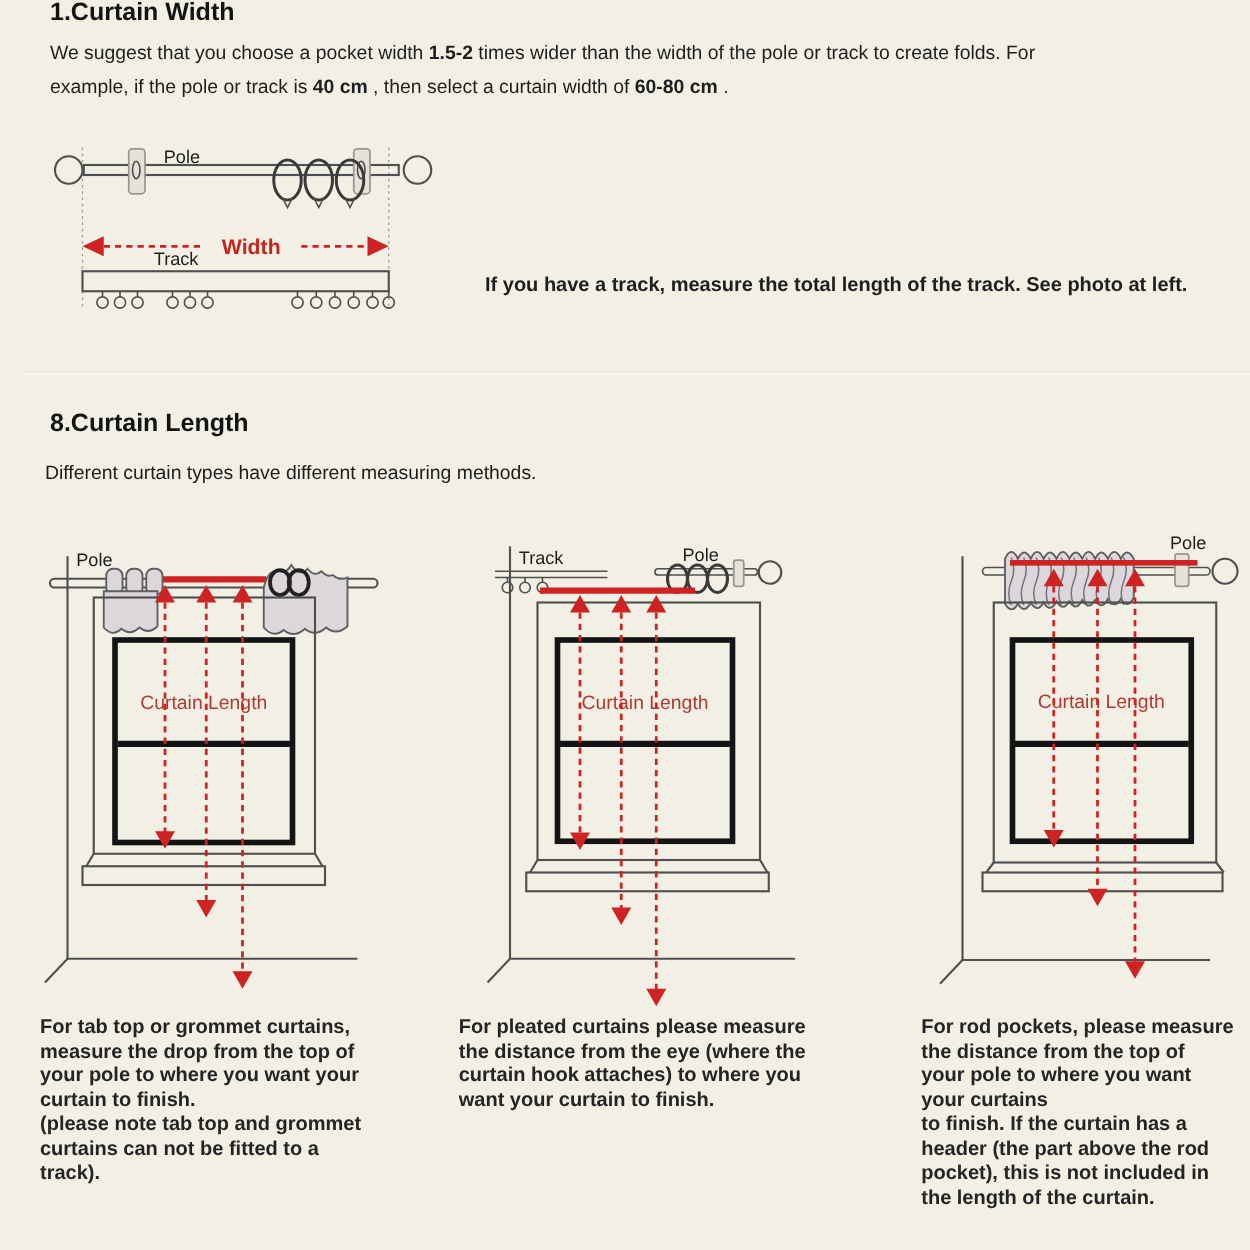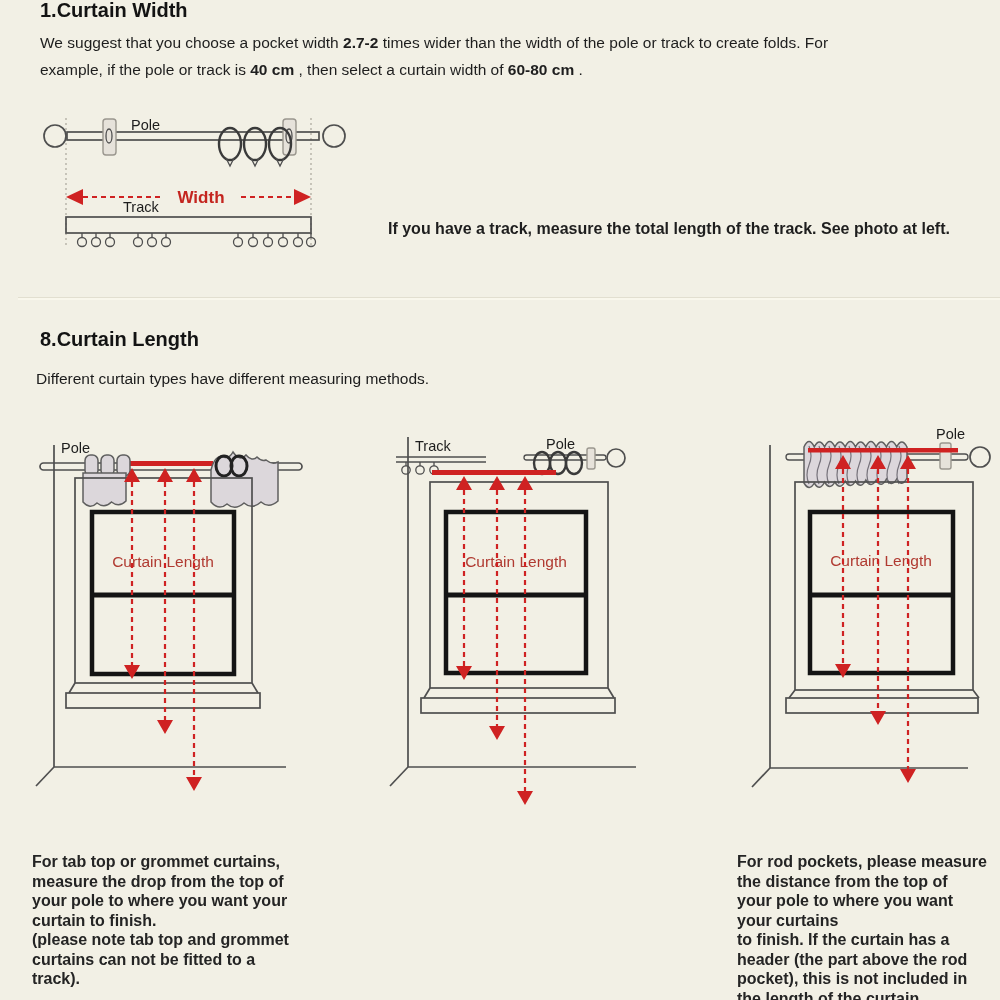--- a/index.html
+++ b/index.html
@@ -7,21 +7,21 @@
         font-family:"Liberation Sans",sans-serif;color:#222;margin-left:18px;}
   h1{position:absolute;margin:0;font-size:20px;line-height:24px;font-weight:700;color:#131313;}
   .intro{position:absolute;left:22px;top:30px;width:960px;font-size:15.5px;line-height:26.5px;
          color:#1e1e1e;white-space:pre-line;margin:0;}
   .note{position:absolute;font-size:16px;line-height:26px;color:#1e1e1e;white-space:pre-line;font-weight:600;}
   .note-pole{left:370px;top:138px;width:628px;}
   .note-track{left:370px;top:216px;width:628px;}
   .divider{position:absolute;left:0;top:298px;width:1000px;height:2px;background:#f9f7ec;
            box-shadow:0 -1px 0 #e2dfd0;}
   .subtitle{position:absolute;left:18px;top:368px;margin:0;font-size:15.5px;line-height:22px;color:#1c1c1c;}
-  .bottom-note{position:absolute;top:852px;font-size:16px;line-height:19.5px;color:#242424;
+  .bottom-note{position:absolute;top:812px;font-size:16px;line-height:19.5px;color:#242424;
                white-space:pre-line;font-weight:600;}
   .bn-1{left:14px;width:320px;}
   .bn-2{left:349px;width:330px;}
   .bn-3{left:719px;width:276px;}
   .b{font-weight:800;}
   svg{position:absolute;overflow:visible;}
   .svg-width{left:25px;top:106px;}
   .svg-a{left:10px;top:415px;}
   .svg-b{left:340px;top:415px;}
   .svg-c{left:670px;top:415px;}
@@ -42,21 +42,21 @@
   text.redlbl{font-family:"Liberation Sans",sans-serif;font-size:15.5px;fill:#b03a31;}
   text.redwidth{font-family:"Liberation Sans",sans-serif;font-size:17px;font-weight:700;fill:#c4251f;}
 </style>
 </head>
 <body>
 
 <div class="page">
 
   <h1 style="left:22px;top:-2px;">1.Curtain Width</h1>
 
-  <p class="intro"><span>We suggest that you choose a pocket width </span><span class="b">2.7-2</span><span> times wider than the width of the pole or track to create folds. For
+  <p class="intro"><span>We suggest that you choose a pocket width </span><span class="b">1.5-2</span><span> times wider than the width of the pole or track to create folds. For
 example, if the pole or track is </span><span class="b">40 cm</span><span> , then select a curtain width of </span><span class="b">60-80 cm</span><span> .</span></p>
 
   <svg class="svg-width" width="305" height="155" viewBox="0 0 305 155">
 
     <path class="dot" d="M23 12 V142 M268 12 V142"></path>
 
     <g>
       <rect class="ln" x="24" y="26" width="252" height="8"></rect>
       <circle class="ln" cx="12" cy="30" r="11"></circle>
       <circle class="ln" cx="291" cy="30" r="11"></circle>
@@ -205,20 +205,24 @@
     </g>
   </svg>
 
   <div class="bottom-note bn-1"><span>For </span><span class="b">tab top</span><span> or </span><span class="b">grommet</span><span> curtains,
 measure the drop from the top of
 your pole to where you want your
 curtain to finish.
 (please note tab top and grommet
 curtains can not be fitted to a
 track).</span></div>
+  <div class="bottom-note bn-2"><span>For </span><span class="b">pleated</span><span> curtains please measure
+the distance from the eye (where the
+curtain hook attaches) to where you
+want your curtain to finish.</span></div>
   <div class="bottom-note bn-3"><span>For </span><span class="b">rod pockets</span><span>, please measure
 the distance from the top of
 your pole to where you want
 your curtains
 to finish. If the curtain has a
 header (the part above the rod
 pocket), this is not included in
 the length of the curtain.</span></div>
 
 </div>

